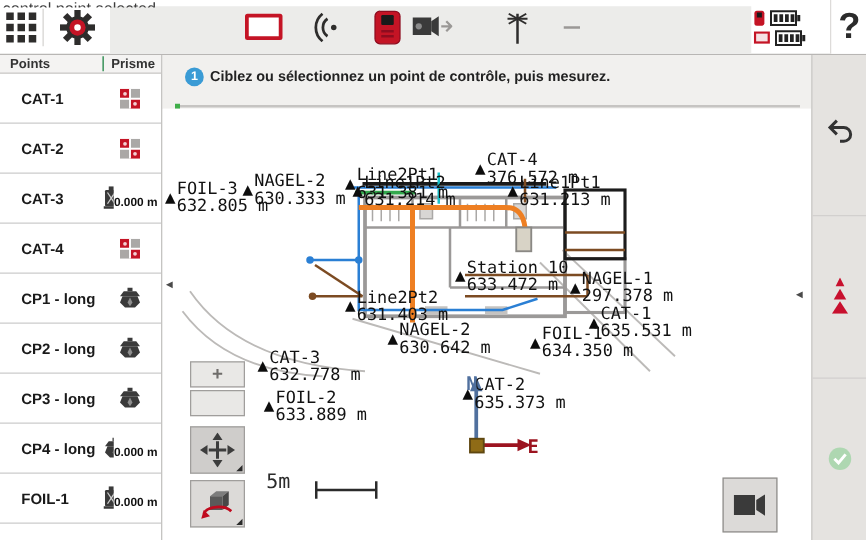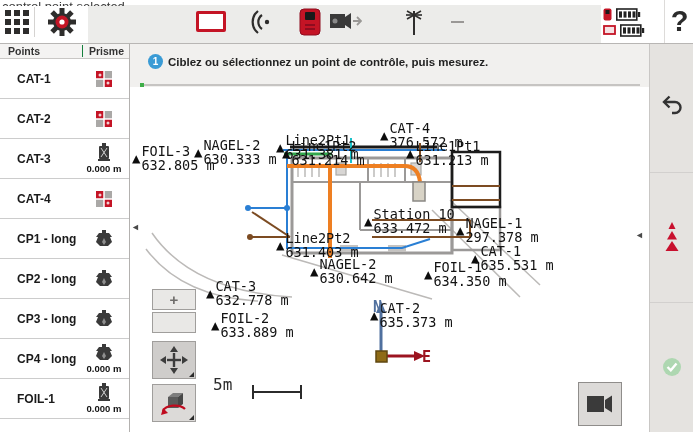--- a/index.html
+++ b/index.html
@@ -17,21 +17,21 @@
             display:flex;align-items:center;justify-content:center;font-size:29px;font-weight:bold;color:#2b2b2b;}
   .bat-block{position:absolute;left:603px;top:6px;width:60px;height:34px;background:#fff;}
   .bat-row{position:absolute;left:0;display:flex;align-items:center;gap:4px;}
   
   .sidebar{position:absolute;left:0;top:44px;width:129px;height:388px;background:#fff;border-right:1px solid #b3b1af;overflow:hidden;}
   .side-head{position:relative;height:14px;background:#f4f3f2;border-bottom:1px solid #c9c7c5;font-size:10.5px;font-weight:bold;color:#333;}
   .side-head .h-points{position:absolute;left:8px;top:1px;}
   .side-head .h-prisme{position:absolute;right:5px;top:1px;padding-left:6px;border-left:1px solid #15803d;}
   .srow{position:relative;height:39px;border-bottom:1px solid #ccc;display:flex;align-items:center;}
   .srow-name{flex:1;padding-left:17px;font-size:12px;font-weight:bold;color:#1a1a1a;}
-  .prism-cell{width:44px;display:flex;flex-direction:column;align-items:center;justify-content:center;padding-right:3px;}
+  .prism-cell{width:44px;display:flex;flex-direction:row;align-items:flex-end;justify-content:center;padding-right:3px;}
   .offset{font-size:9.5px;font-weight:bold;color:#111;white-space:nowrap;margin-top:1px;}
   
   .infobar{position:absolute;left:130px;top:44px;width:519px;height:43px;background:#f1f0ee;}
   .info-circle{position:absolute;left:18px;top:10px;width:15px;height:15px;border-radius:50%;background:#3a9bd5;
                color:#fff;font-size:10px;font-weight:bold;display:flex;align-items:center;justify-content:center;}
   .info-text{position:absolute;left:38px;top:12px;font-size:11.5px;font-weight:bold;color:#222;}
   .info-line{position:absolute;left:10px;right:9px;bottom:1px;height:2px;background:#c6c4c2;}
   .info-notch{position:absolute;left:10px;bottom:0;width:4px;height:4px;background:#3fae49;}
   
   .map{position:absolute;left:130px;top:87px;width:519px;height:345px;background:#fff;overflow:hidden;}

